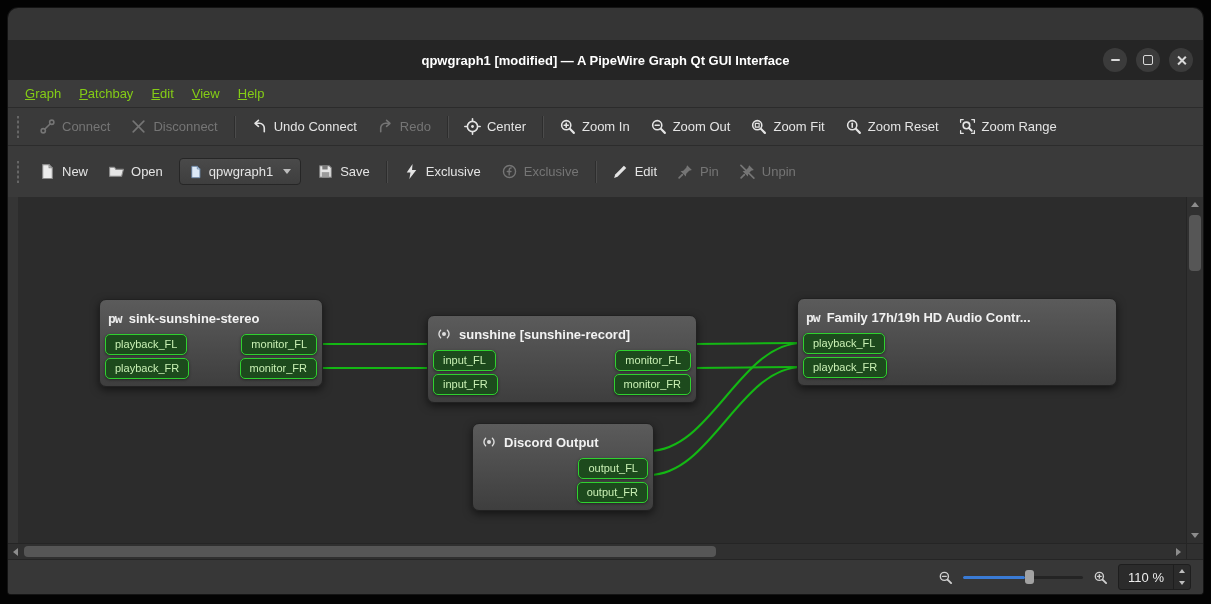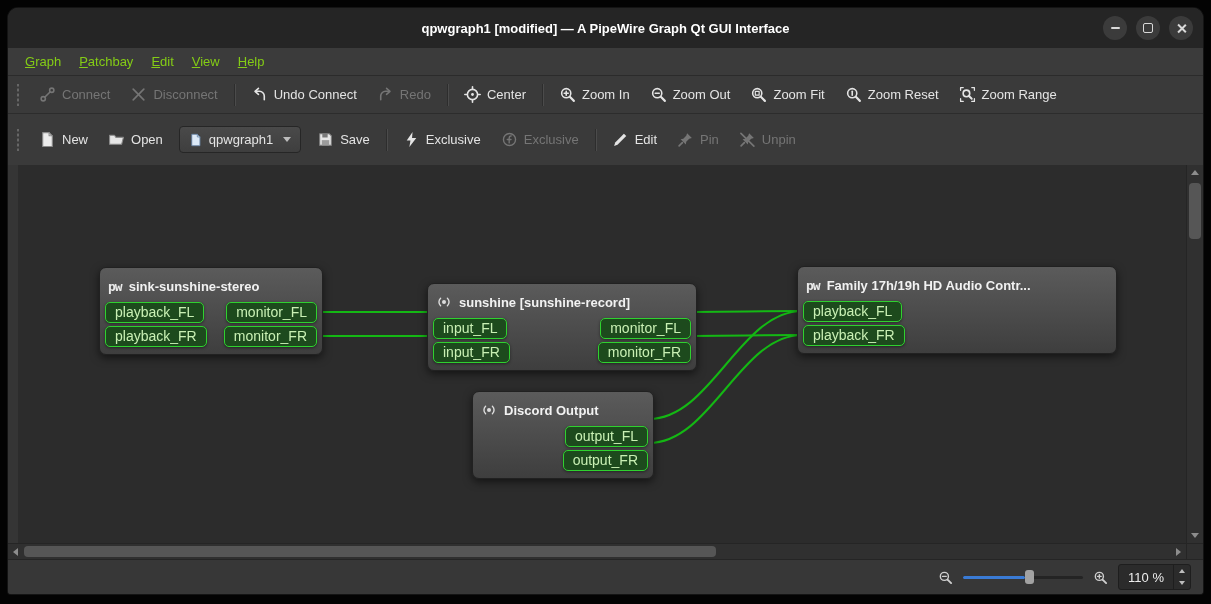--- a/index.html
+++ b/index.html
@@ -1,21 +1,21 @@
 <!DOCTYPE html>
 <html><head>
 <meta charset="utf-8">
 <style>
   html,body{margin:0;padding:0;width:1211px;height:604px;overflow:hidden;background:#030303;
     font-family:"Liberation Sans",sans-serif;-webkit-font-smoothing:antialiased;}
   .window{position:absolute;left:8px;top:8px;width:1195px;height:586px;background:#353535;
     border-radius:10px 10px 3px 3px;overflow:hidden;display:flex;flex-direction:column;
     box-shadow:0 0 0 1px #141414;}
   
-  .titlebar{flex:0 0 40px;background:#252525;display:flex;align-items:center;justify-content:center;position:relative;}
+  .titlebar{flex:0 0 40px;background:#252525;display:flex;align-items:center;justify-content:center;position:relative;margin-top:32px;}
   .title{color:#ffffff;font-weight:bold;font-size:13px;}
   .win-controls{position:absolute;right:10px;top:8px;display:flex;gap:9px;}
   .win-btn{width:24px;height:24px;border-radius:50%;background:#3b3b3b;display:flex;align-items:center;justify-content:center;}
   .glyph-min{width:9px;height:2px;background:#d9d9d9;border-radius:1px;}
   .glyph-max{width:8px;height:8px;border:1.5px solid #d9d9d9;border-radius:2px;}
   .glyph-close{position:relative;width:11px;height:11px;}
   .glyph-close::before,.glyph-close::after{content:"";position:absolute;left:5px;top:0;width:1.6px;height:11px;background:#d9d9d9;}
   .glyph-close::before{transform:rotate(45deg);} .glyph-close::after{transform:rotate(-45deg);}
   
   .menubar{flex:0 0 27px;background:#3b3b3b;display:flex;align-items:stretch;padding:0 8px;border-bottom:1px solid #2b2b2b;}
@@ -41,21 +41,21 @@
   .wires path{stroke:#14b814;stroke-width:2;fill:none;stroke-linecap:round;}
   .node{position:absolute;background:linear-gradient(180deg,#5b5b5b,#3e3e3e);border:1px solid #212121;
     border-radius:7px;box-shadow:0 3px 9px rgba(0,0,0,.55);padding:4px 5px;box-sizing:border-box;}
   .node-header{height:28px;display:flex;align-items:center;gap:7px;color:#f2f2f2;font-weight:bold;font-size:13px;padding:0 3px;margin-bottom:2px;}
   .pw-logo{font-family:"DejaVu Sans Mono",monospace;font-weight:bold;font-size:13px;letter-spacing:-1px;color:#eaeaea;}
   .node-title{overflow:hidden;white-space:nowrap;}
   .port-row{display:flex;justify-content:space-between;margin-bottom:3px;}
   .port-row.left{justify-content:flex-start;}
   .port-row.right{justify-content:flex-end;}
   .port{height:21px;line-height:19px;box-sizing:border-box;padding:0 9px;border:1px solid #2fd12f;background:#1d4a1d;
-    color:#c9f0b4;border-radius:5px;font-size:14px;box-shadow:0 1px 3px rgba(0,0,0,.45);}
+    color:#c9f0b4;border-radius:5px;font-size:11px;box-shadow:0 1px 3px rgba(0,0,0,.45);}
   
   .vscroll{flex:0 0 16px;background:#303030;border-left:1px solid #252525;position:relative;}
   .vthumb{position:absolute;left:2px;right:2px;top:18px;height:56px;background:#565656;border-radius:4px;}
   .arr{position:absolute;width:0;height:0;}
   .arr.up{left:4px;top:5px;border-left:4px solid transparent;border-right:4px solid transparent;border-bottom:5px solid #8d8d8d;}
   .arr.down{left:4px;bottom:5px;border-left:4px solid transparent;border-right:4px solid transparent;border-top:5px solid #8d8d8d;}
   .hscroll-row{flex:0 0 16px;display:flex;}
   .hscroll{flex:1;background:#303030;border-top:1px solid #252525;position:relative;}
   .hthumb{position:absolute;top:2px;bottom:2px;left:16px;width:692px;background:#565656;border-radius:4px;}
   .arr.lft{top:4px;left:5px;border-top:4px solid transparent;border-bottom:4px solid transparent;border-right:5px solid #8d8d8d;}

